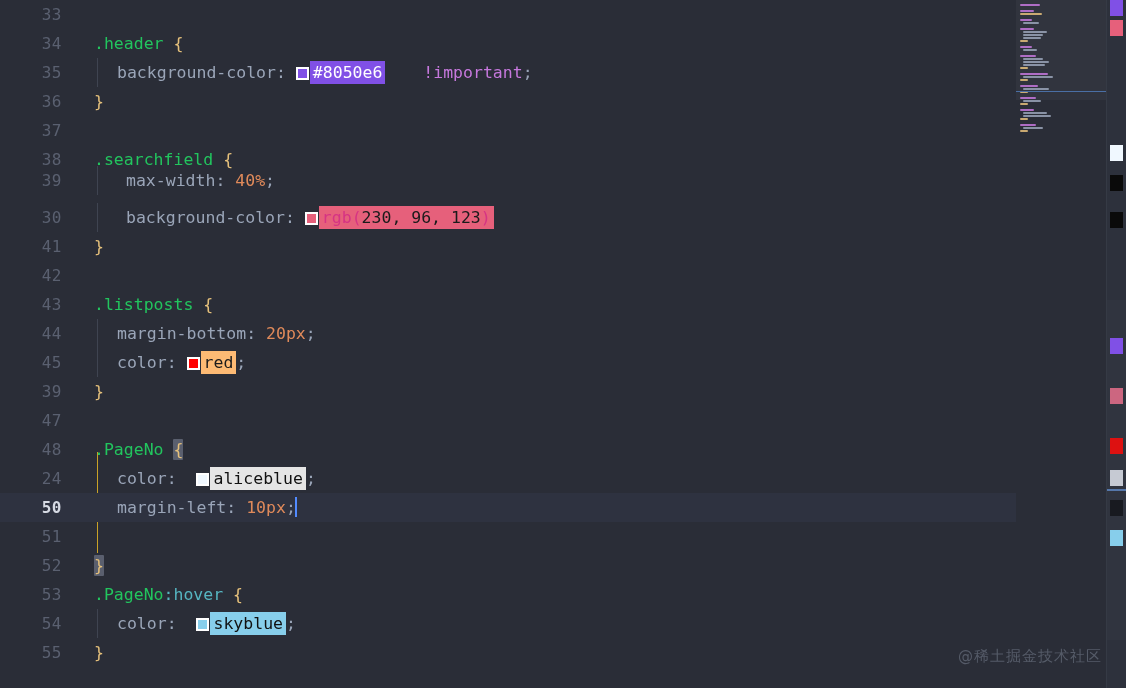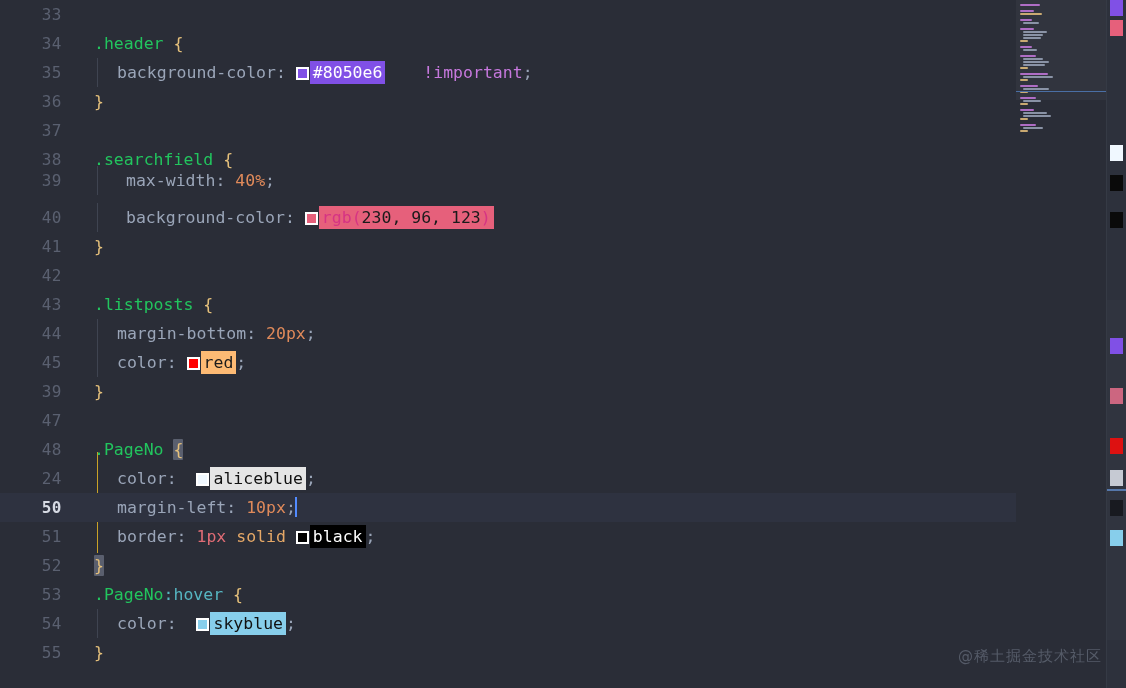--- a/index.html
+++ b/index.html
@@ -211,21 +211,21 @@
       <span class="code"><span class="sel">.searchfield</span><span> </span><span class="brace">{</span></span>
     </div>
 
     <div class="line" style="top:166px;position:absolute;width:100%;">
       <span class="gutter">39</span>
       <span class="iguide" style="top:0;"></span>
       <span class="code" style="left:126px;"><span class="prop">max-width</span><span class="punc">:</span><span> </span><span class="num">40%</span><span class="punc">;</span></span>
     </div>
 
     <div class="line" style="top:203px;position:absolute;width:100%;">
-      <span class="gutter">40</span>
+      <span class="gutter">30</span>
       <span class="iguide" style="top:0;"></span>
       <span class="code" style="left:126px;"><span class="prop">background-color</span><span class="punc">:</span><span> </span><span class="swatch" style="background:#e6607b;"></span><span class="chip pink"><span class="pp">rgb(</span><span>230, 96, 123</span><span class="pp">)</span></span></span>
     </div>
 
     <div class="line" style="top:232px;position:absolute;width:100%;">
       <span class="gutter">41</span>
       <span class="code"><span class="brace">}</span></span>
     </div>
 
     <div class="line" style="top:261px;position:absolute;width:100%;">
@@ -270,21 +270,20 @@
       <span class="code" style="left:117px;"><span class="prop">color</span><span class="punc">:</span><span>  </span><span class="swatch" style="background:#f0f8ff;"></span><span class="chip alice">aliceblue</span><span class="punc">;</span></span>
     </div>
 
     <div class="line current" style="top:493px;position:absolute;width:1016px;">
       <span class="gutter">50</span>
       <span class="code" style="left:117px;"><span class="prop">margin-left</span><span class="punc">:</span><span> </span><span class="num">10px</span><span class="punc">;</span><span class="caret"></span></span>
     </div>
 
     <div class="line" style="top:522px;position:absolute;width:100%;">
       <span class="gutter">51</span>
-      <span class="code" style="left:117px;"><span class="prop">border</span><span class="punc">:</span><span> </span><span class="unit">1px</span><span> </span><span class="val">solid</span><span> </span><span class="swatch" style="background:#000000;"></span><span class="chip black">black</span><span class="punc">;</span></span>
     </div>
 
     <div class="line" style="top:551px;position:absolute;width:100%;">
       <span class="gutter">52</span>
       <span class="code"><span class="brace bmatch">}</span></span>
     </div>
 
     <div class="line" style="top:580px;position:absolute;width:100%;">
       <span class="gutter">53</span>
       <span class="code"><span class="sel">.PageNo</span><span class="pseudo">:hover</span><span> </span><span class="brace">{</span></span>

